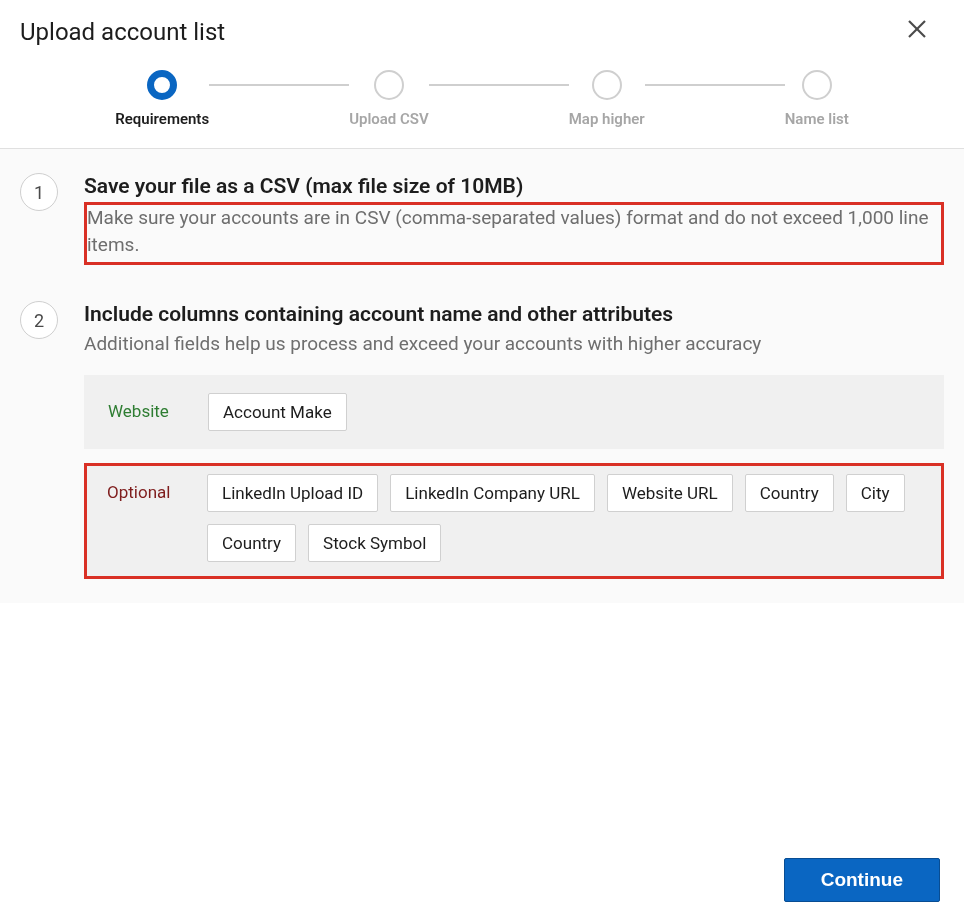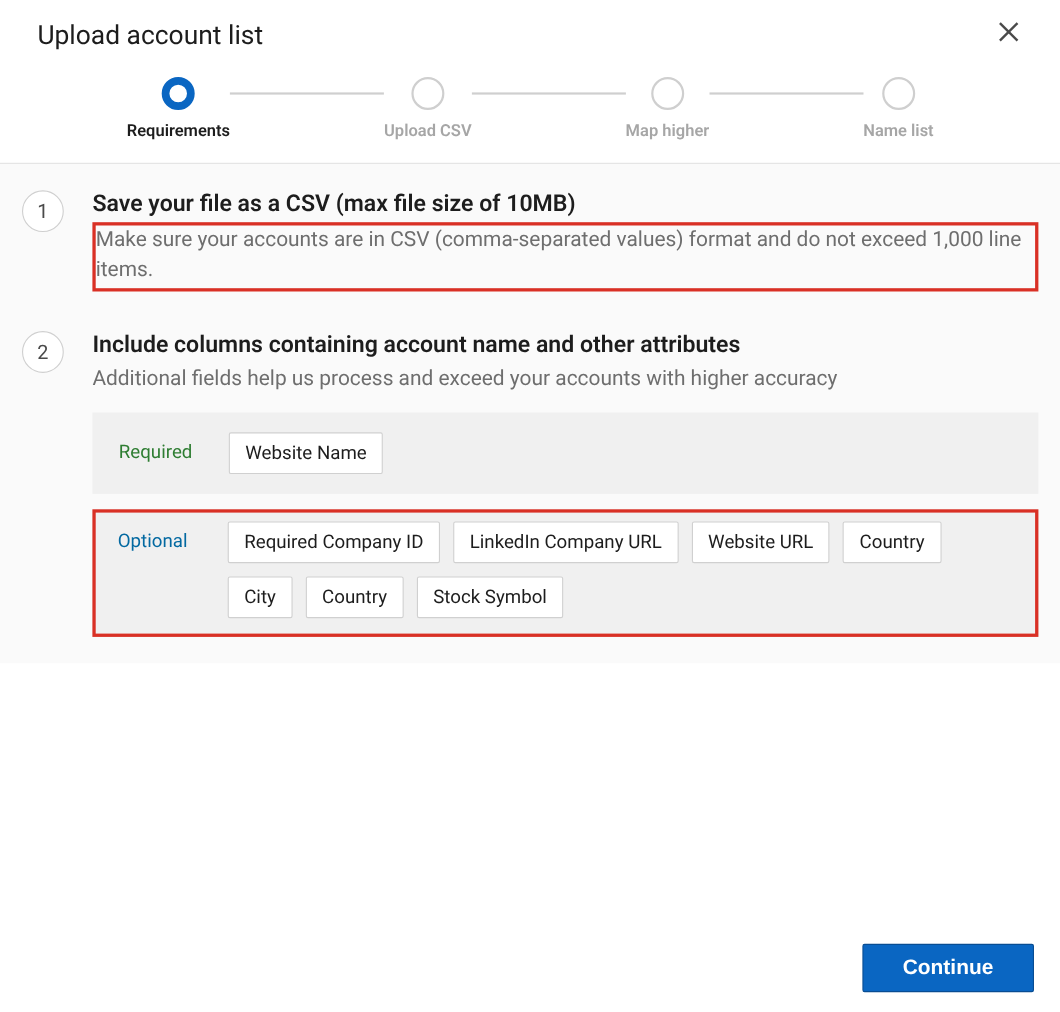--- a/index.html
+++ b/index.html
@@ -9,21 +9,20 @@
     width: 964px;
     height: 920px;
     position: relative;
     color: #1d1d1d;
   }
   .header {
     padding: 18px 36px 0 20px;
     display: flex;
     justify-content: space-between;
     align-items: flex-start;
-    margin-left: 14px;
   }
   .title {
     font-size: 24px;
     font-weight: 400;
     color: #1d1d1d;
   }
   .close-icon {
     width: 22px;
     height: 22px;
     cursor: pointer;
@@ -130,21 +129,21 @@
     gap: 20px;
   }
   .fields-label {
     font-size: 17px;
     font-weight: 400;
     width: 80px;
     flex-shrink: 0;
     padding-top: 8px;
   }
   .fields-label.required { color: #2e7d32; }
-  .fields-label.optional { color: #0369a1; }
+  .fields-label.optional { color: #7f1d1d; }
   .chips {
     display: flex;
     flex-wrap: wrap;
     gap: 12px;
   }
   .chip {
     background: #fff;
     border: 1px solid #d0d0d0;
     padding: 8px 14px;
     font-size: 17px;
@@ -220,32 +219,32 @@
   </div>
 
   <div class="req-item" style="margin-bottom:0;">
     <div class="num-circle">2</div>
     <div class="req-body">
       <div class="req-title">Include columns containing account name and other attributes</div>
       <div class="req-desc">Additional fields help us process and exceed your accounts with higher accuracy</div>
 
       <div class="fields-box">
         <div class="fields-row">
-          <div class="fields-label required">Required</div>
+          <div class="fields-label required">Website</div>
           <div class="chips">
-            <div class="chip">Website Name</div>
+            <div class="chip">Account Make</div>
           </div>
         </div>
       </div>
 
       <div class="fields-box highlight2">
         <div class="fields-row">
           <div class="fields-label optional">Optional</div>
           <div class="chips">
-            <div class="chip">Required Company ID</div>
+            <div class="chip">LinkedIn Upload ID</div>
             <div class="chip">LinkedIn Company URL</div>
             <div class="chip">Website URL</div>
             <div class="chip">Country</div>
             <div class="chip">City</div>
             <div class="chip">Country</div>
             <div class="chip">Stock Symbol</div>
           </div>
         </div>
       </div>
 

